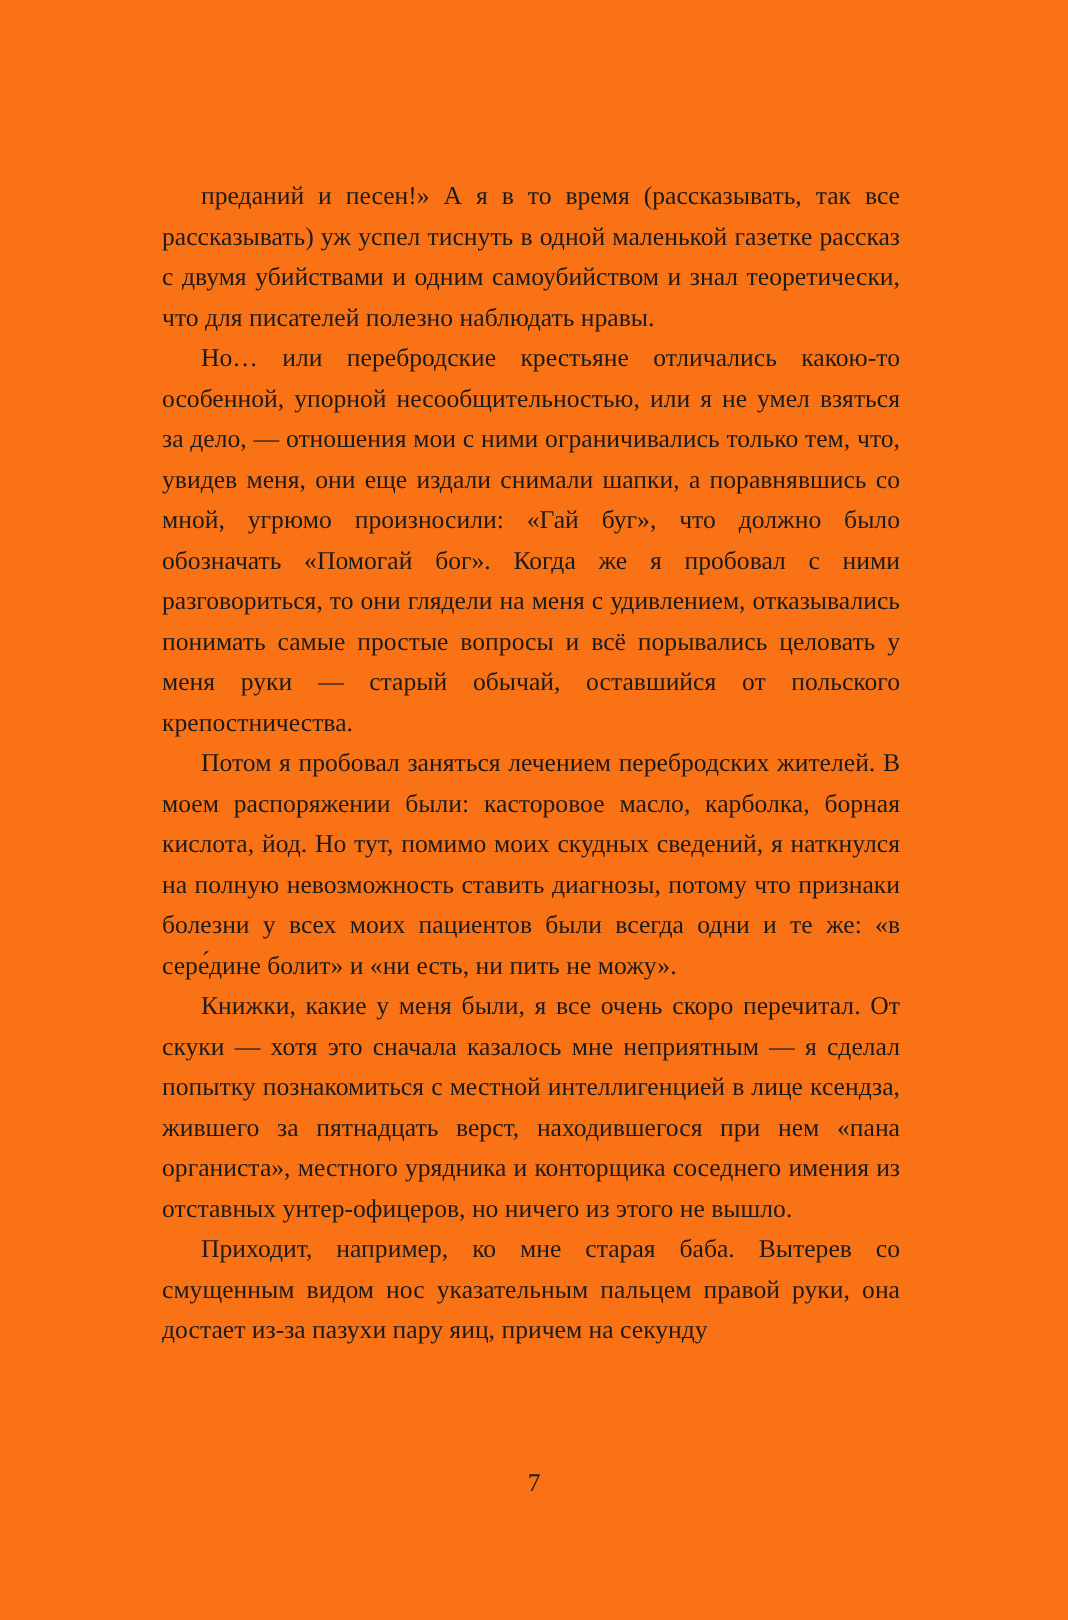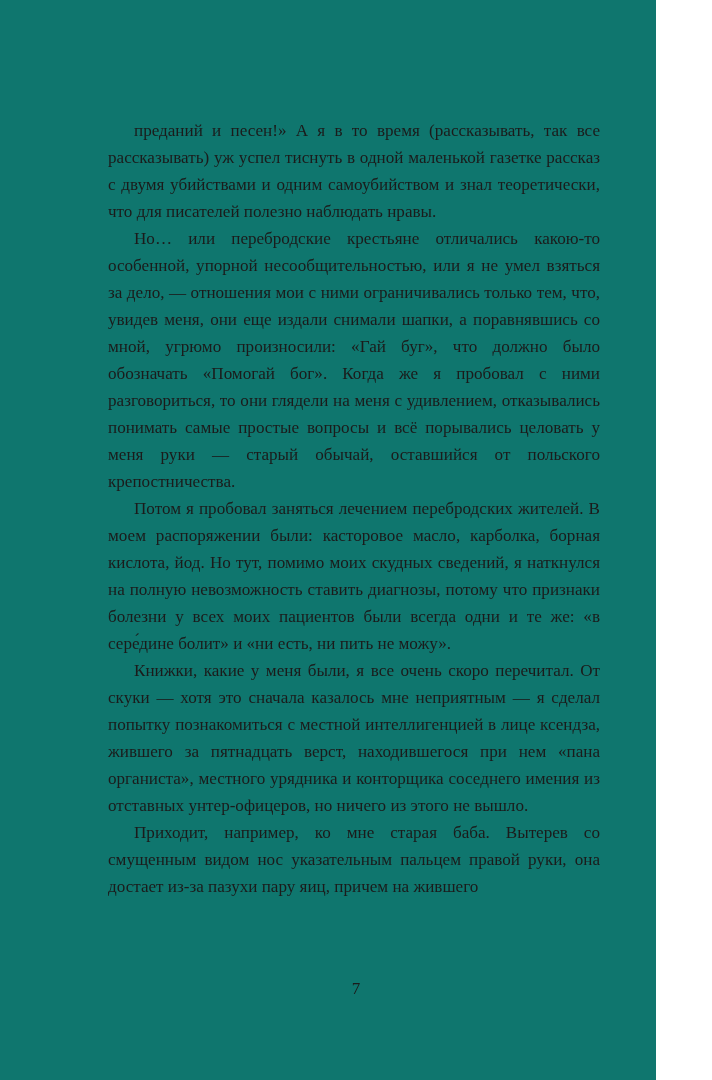--- a/index.html
+++ b/index.html
@@ -4,23 +4,23 @@
 <title>Book page</title>
 <style>
   html, body {
     margin: 0;
     padding: 0;
     background: #ffffff;
   }
 
   .page {
     position: relative;
-    width: 656px;
+    width: 712px;
     height: 1080px;
-    background: #0f766e;
+    background: #f97316;
     overflow: hidden;
     box-sizing: border-box;
   }
 
   .text-block {
     position: absolute;
     left: 108px;
     top: 117px;
     width: 492px;
     font-family: "Liberation Serif", "DejaVu Serif", serif;
@@ -60,18 +60,18 @@
 </head>
 <body>
 
 <div class="page">
 
   <div class="text-block">
     <p class="para">преданий и песен!» А я в то время (рассказывать, так все рассказывать) уж успел тиснуть в одной маленькой газетке рассказ с двумя убийствами и одним самоубийством и знал теоретически, что для писателей полезно наблюдать нравы.</p>
     <p class="para">Но… или перебродские крестьяне отличались какою-то особенной, упорной несообщительностью, или я не умел взяться за дело, — отношения мои с ними ограничивались только тем, что, увидев меня, они еще издали снимали шапки, а поравнявшись со мной, угрюмо произносили: «Гай буг», что должно было обозначать «Помогай бог». Когда же я пробовал с ними разговориться, то они глядели на меня с удивлением, отказывались понимать самые простые вопросы и всё порывались целовать у меня руки — старый обычай, оставшийся от польского крепостничества.</p>
     <p class="para">Потом я пробовал заняться лечением перебродских жителей. В моем распоряжении были: касторовое масло, карболка, борная кислота, йод. Но тут, помимо моих скудных сведений, я наткнулся на полную невозможность ставить диагнозы, потому что признаки болезни у всех моих пациентов были всегда одни и те же: «в сере́дине болит» и «ни есть, ни пить не можу».</p>
     <p class="para">Книжки, какие у меня были, я все очень скоро перечитал. От скуки — хотя это сначала казалось мне неприятным — я сделал попытку познакомиться с местной интеллигенцией в лице ксендза, жившего за пятнадцать верст, находившегося при нем «пана органиста», местного урядника и конторщика соседнего имения из отставных унтер-офицеров, но ничего из этого не вышло.</p>
-    <p class="para">Приходит, например, ко мне старая баба. Вытерев со смущенным видом нос указательным пальцем правой руки, она достает из-за пазухи пару яиц, причем на жившего</p>
+    <p class="para">Приходит, например, ко мне старая баба. Вытерев со смущенным видом нос указательным пальцем правой руки, она достает из-за пазухи пару яиц, причем на секунду</p>
   </div>
 
   <div class="page-number">7</div>
 
 </div>
 
 </body></html>

